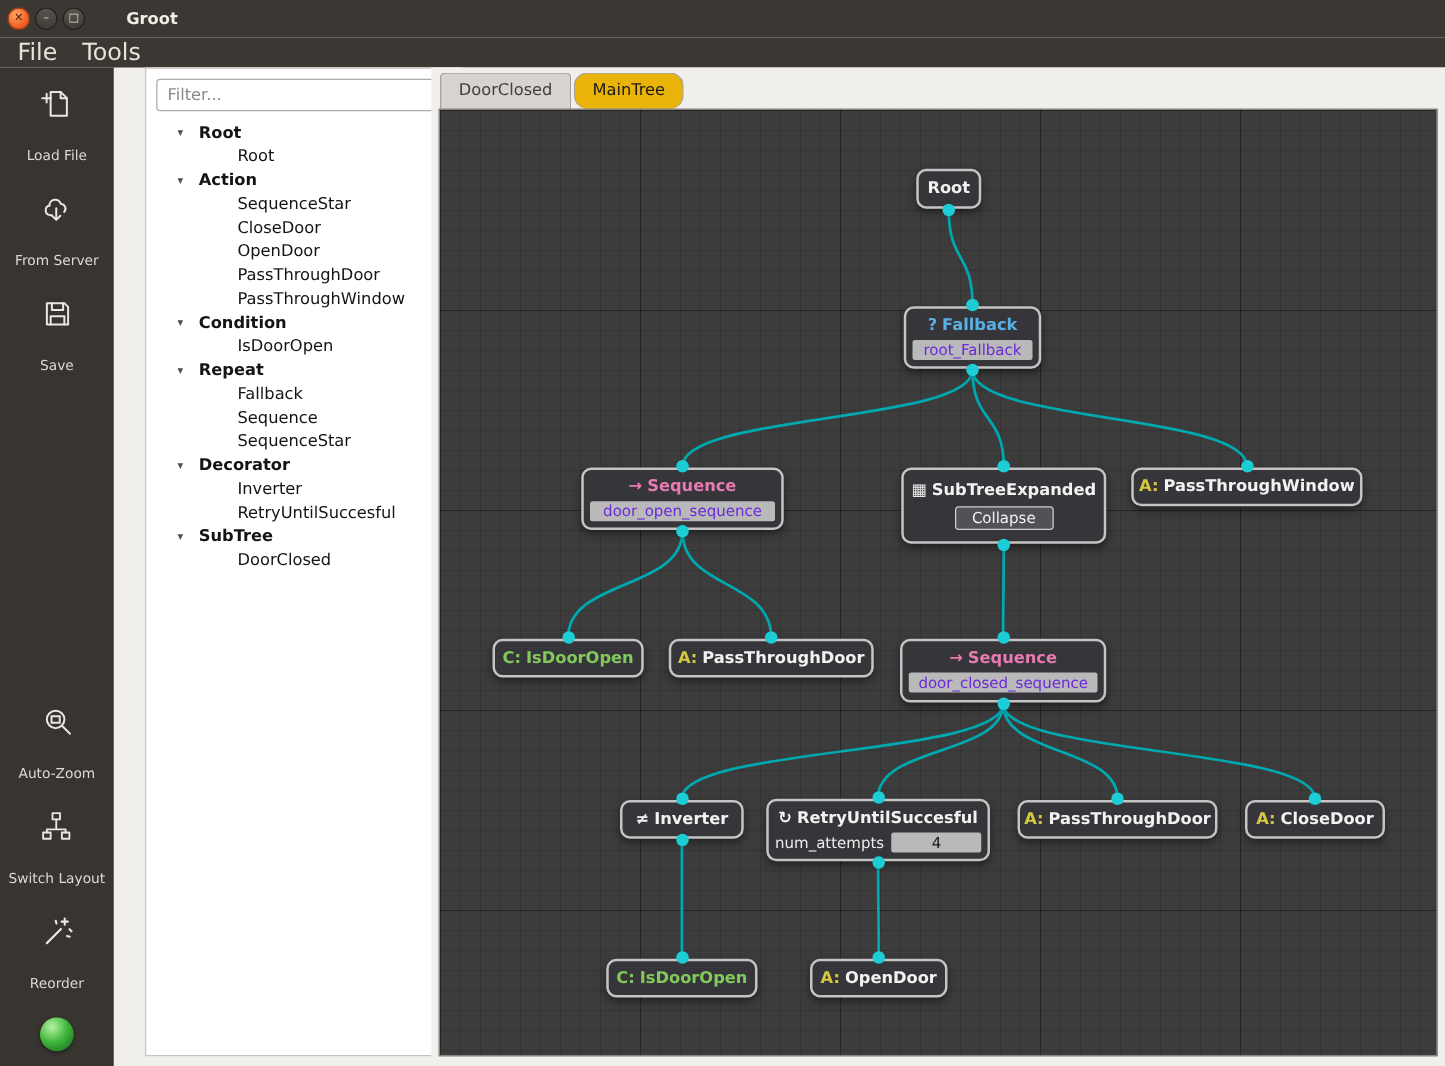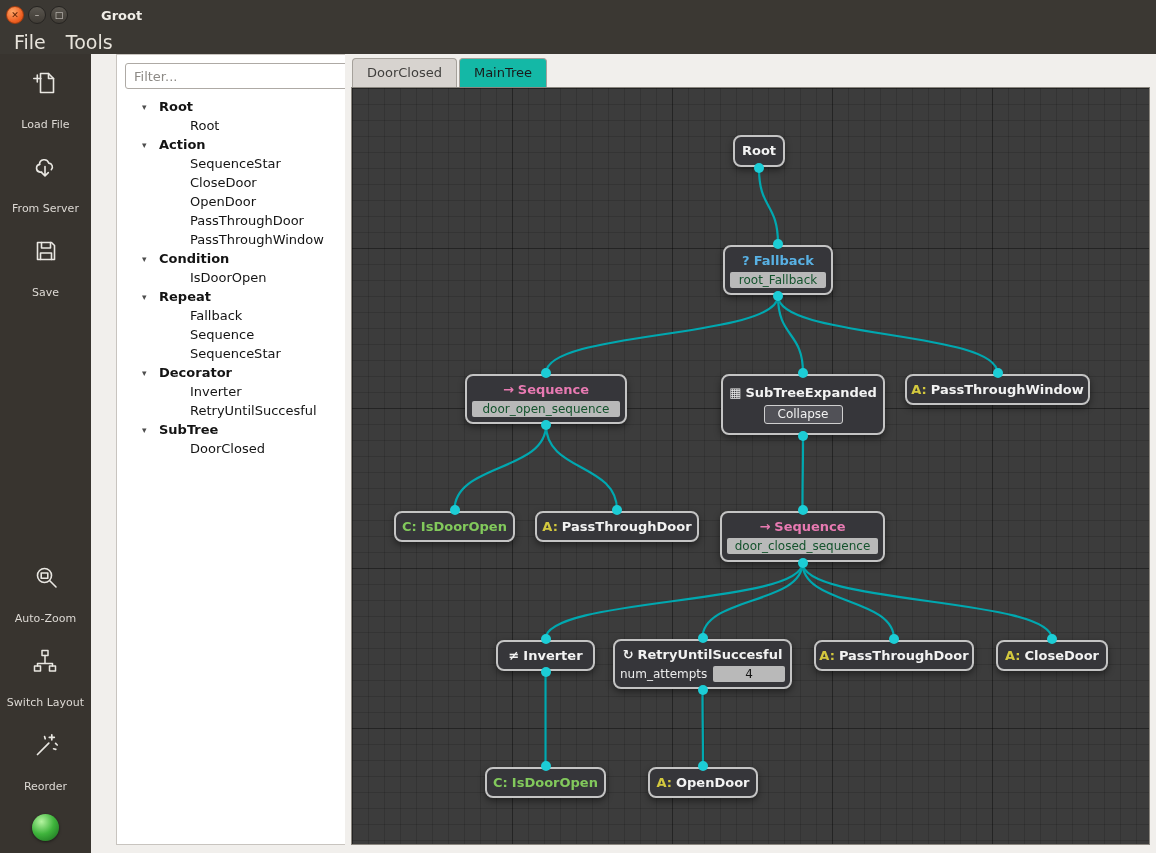--- a/index.html
+++ b/index.html
@@ -71,21 +71,21 @@
   }
   .splitter span{width:2px;height:2px;border-radius:50%;background:#9b968f;display:block;}
   
   .main{position:absolute;left:345px;top:54px;width:811px;height:799px;background:#f1efec;}
   .tabbar{position:absolute;left:7px;top:4px;height:29px;display:flex;align-items:flex-end;}
   .tab{
     height:29px;line-height:28px;box-sizing:border-box;padding:0 14px;font-size:13px;
     background:#d7d3cf;color:#403f3d;border:1px solid #a5a19b;border-bottom:none;
     border-top-left-radius:4px;border-top-right-radius:4px;margin-right:2px;cursor:default;
   }
-  .tab.active{background:#14b8a6;color:#1a1a1a;}
+  .tab.active{background:#eab308;color:#1a1a1a;border-radius:11px;}
   .canvas{
     position:absolute;left:6px;top:33px;width:797px;height:756px;
     border:1px solid #8a867f;background-color:#3c3c3c;overflow:hidden;
     background-image:
       linear-gradient(to right, rgba(0,0,0,.30) 1px, transparent 1px),
       linear-gradient(to bottom, rgba(0,0,0,.30) 1px, transparent 1px),
       linear-gradient(to right, rgba(0,0,0,.13) 1px, transparent 1px),
       linear-gradient(to bottom, rgba(0,0,0,.13) 1px, transparent 1px);
     background-size:160px 160px,160px 160px,16px 16px,16px 16px;
   }
@@ -94,21 +94,21 @@
   .gnode{
     position:absolute;z-index:2;box-sizing:border-box;
     background:#36363a;border:2px solid #c4c4c4;border-radius:8px;
     box-shadow:0 3px 7px rgba(0,0,0,.45);
     display:flex;flex-direction:column;align-items:center;justify-content:center;
     padding:2px 5px;cursor:default;
   }
   .gnode-title{display:flex;align-items:center;gap:4px;font-weight:bold;font-size:13px;white-space:nowrap;line-height:16px;}
   .gnode-badge{font-weight:bold;}
   .gnode-field{
-    margin-top:3px;width:100%;box-sizing:border-box;background:#b9b9b9;color:#14532d;
+    margin-top:3px;width:100%;box-sizing:border-box;background:#b9b9b9;color:#6d28d9;
     font-size:12px;line-height:16px;border-radius:2px;text-align:center;
     white-space:nowrap;overflow:hidden;font-weight:normal;
   }
   .gnode-btn{
     margin-top:4px;background:#515157;color:#f2f2f2;border:1px solid #cfcfcf;border-radius:3px;
     font-size:12px;line-height:15px;padding:1px 13px;cursor:default;
   }
   .gnode-param{display:flex;align-items:center;width:100%;margin-top:3px;gap:6px;}
   .gnode-param-label{font-size:12px;color:#ececec;white-space:nowrap;}
   .gnode-param-value{

